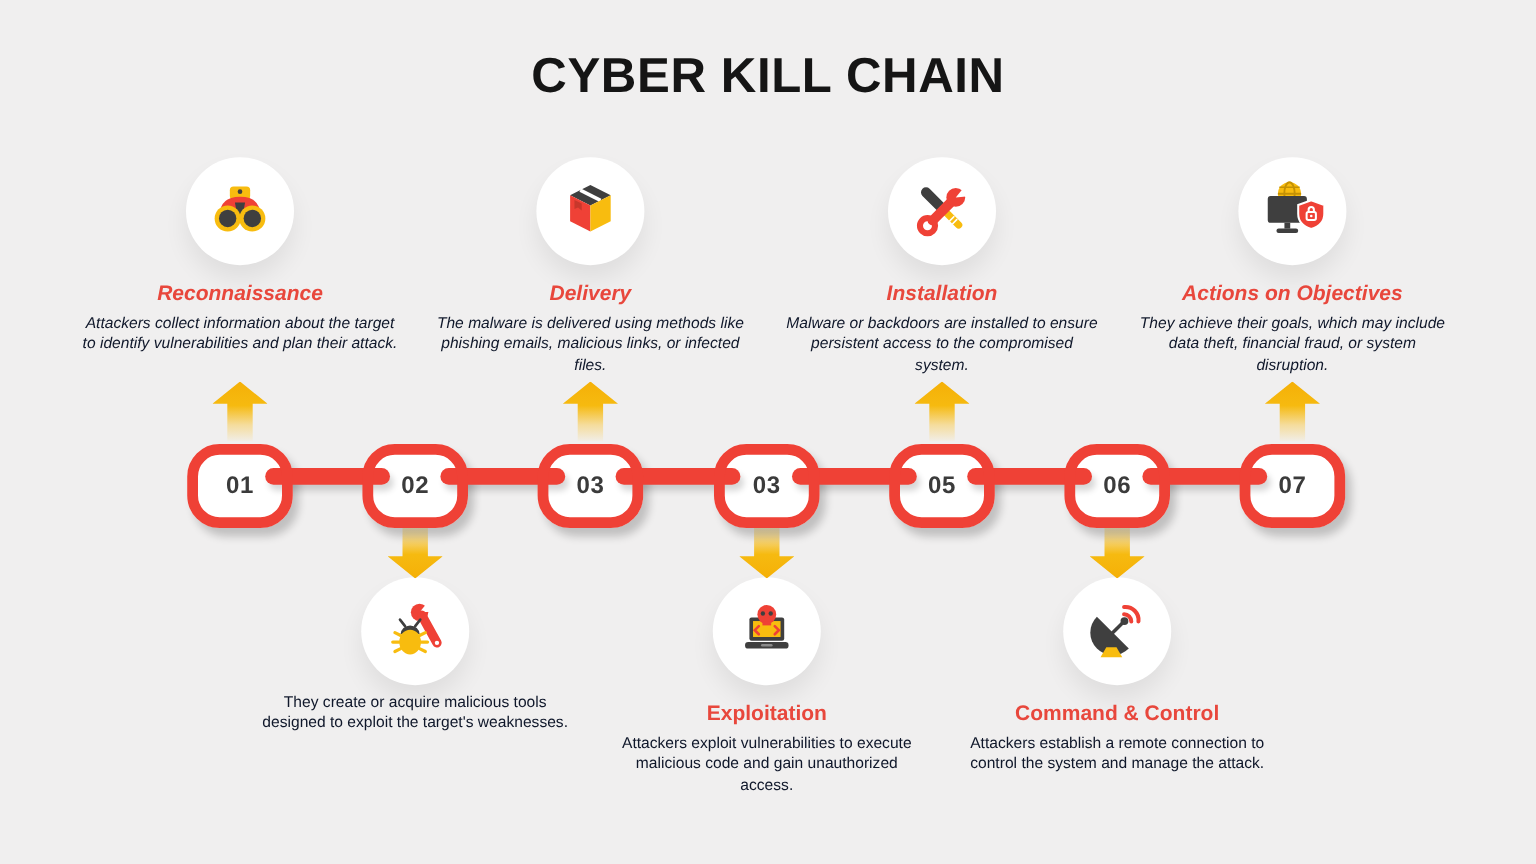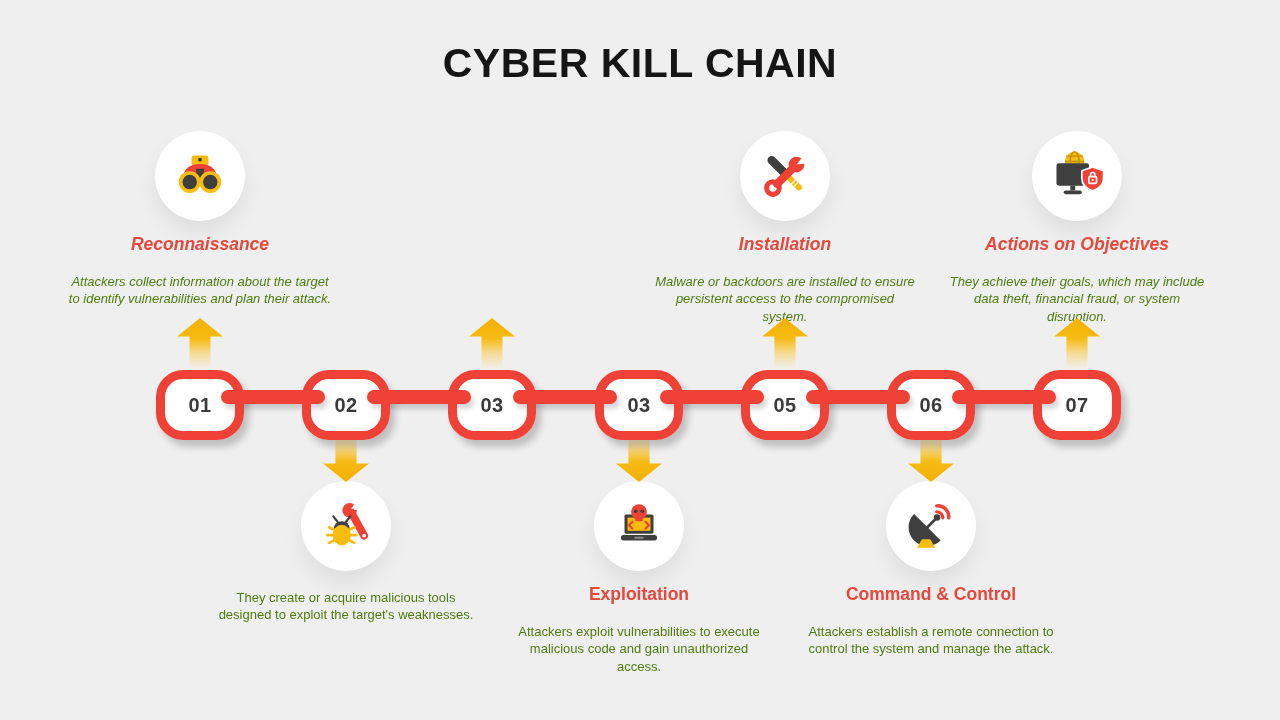--- a/index.html
+++ b/index.html
@@ -10,21 +10,21 @@
   .main-title { position:absolute; top:38px; left:0; width:100%; text-align:center;
     font-size:41px; line-height:50px; font-weight:bold; color:#151515; letter-spacing:0.5px; }
 
   .stage { position:absolute; width:264px; text-align:center; }
   .stage.top { top:131px;font-style:italic; }
   .stage.bottom { top:481px; }
   .icon-circle { width:90px; height:90px; margin:0 auto; background:#ffffff; border-radius:50%;
     box-shadow:0 12px 20px rgba(0,0,0,0.07); display:flex; align-items:center; justify-content:center; }
   .icon-circle svg { width:58px; height:58px; }
   .stage-title { margin-top:13px; font-size:17.5px; font-weight:bold; color:#E8473C; }
-  .stage-desc { margin-top:18px; font-size:13px; line-height:1.33; color:#4d7c0f; }
+  .stage-desc { margin-top:5px; font-size:13px; line-height:1.33; color:#0f172a; }
 
   .connector { position:absolute; top:390px; width:104px; height:14px; background:#EF4136;
     border-radius:7px; z-index:2; box-shadow:3px 5px 5px rgba(0,0,0,0.16); }
   .link { position:absolute; top:370px; width:88px; height:70px; }
   .link-bg { position:absolute; inset:0; background:#ffffff; border-radius:27px; z-index:1;
     box-shadow:5px 7px 7px rgba(0,0,0,0.20); }
   .link-ring { position:absolute; inset:0; border:9px solid #EF4136; border-radius:27px; z-index:3; }
   .link-num { position:absolute; inset:0; z-index:4; display:flex; align-items:center; justify-content:center;
     font-size:20px; font-weight:bold; color:#3B3B3B; letter-spacing:0.5px; }
 
@@ -75,20 +75,33 @@
             <line x1="28" y1="31.5" x2="32.5" y2="31.5"></line>
             <line x1="27" y1="36" x2="31" y2="38"></line>
         </g>
         <path d="M14 26 a6.5 6 0 0 1 13 0 Z" fill="#3F3F3F"></path>
         <ellipse cx="20.5" cy="31.5" rx="7.5" ry="8.5" fill="#F8BC0F"></ellipse>
       </svg>
     </div>
     <div class="stage-desc">They create or acquire malicious tools designed to exploit the target's weaknesses.</div>
   </div>
 
+  <div class="stage top" style="left:360px">
+    <div class="icon-circle">
+      <svg viewBox="0 0 48 48">
+        <polygon points="24,6 38,13 24,20 10,13" fill="#3F3F3F"></polygon>
+        <line x1="17" y1="9.5" x2="31" y2="16.5" stroke="#ffffff" stroke-width="2.4"></line>
+        <polygon points="10,13 24,20 24,38 10,31" fill="#EF4136"></polygon>
+        <polygon points="38,13 24,20 24,38 38,31" fill="#F8BC0F"></polygon>
+        <polygon points="13,16.2 18,18.7 18,23.5 15.5,21.5 13,22.5" fill="#C8372B"></polygon>
+      </svg>
+    </div>
+    <div class="stage-title">Delivery</div>
+    <div class="stage-desc">The malware is delivered using methods like phishing emails, malicious links, or infected files.</div>
+  </div>
 
   <div class="stage top" style="left:653px">
     <div class="icon-circle">
       <svg viewBox="0 0 48 48">
         <line x1="13" y1="11" x2="25" y2="23" stroke="#3F3F3F" stroke-width="7" stroke-linecap="round"></line>
         <line x1="25" y1="23" x2="35.5" y2="33.5" stroke="#F8BC0F" stroke-width="5" stroke-linecap="round"></line>
         <line x1="29" y1="31" x2="32.5" y2="27.5" stroke="#ffffff" stroke-width="1.1"></line>
         <line x1="31" y1="33" x2="34.5" y2="29.5" stroke="#ffffff" stroke-width="1.1"></line>
         <circle cx="14" cy="34" r="5.2" fill="none" stroke="#EF4136" stroke-width="4.2"></circle>
         <line x1="17.5" y1="30.5" x2="31" y2="17" stroke="#EF4136" stroke-width="6.8" stroke-linecap="round"></line>

